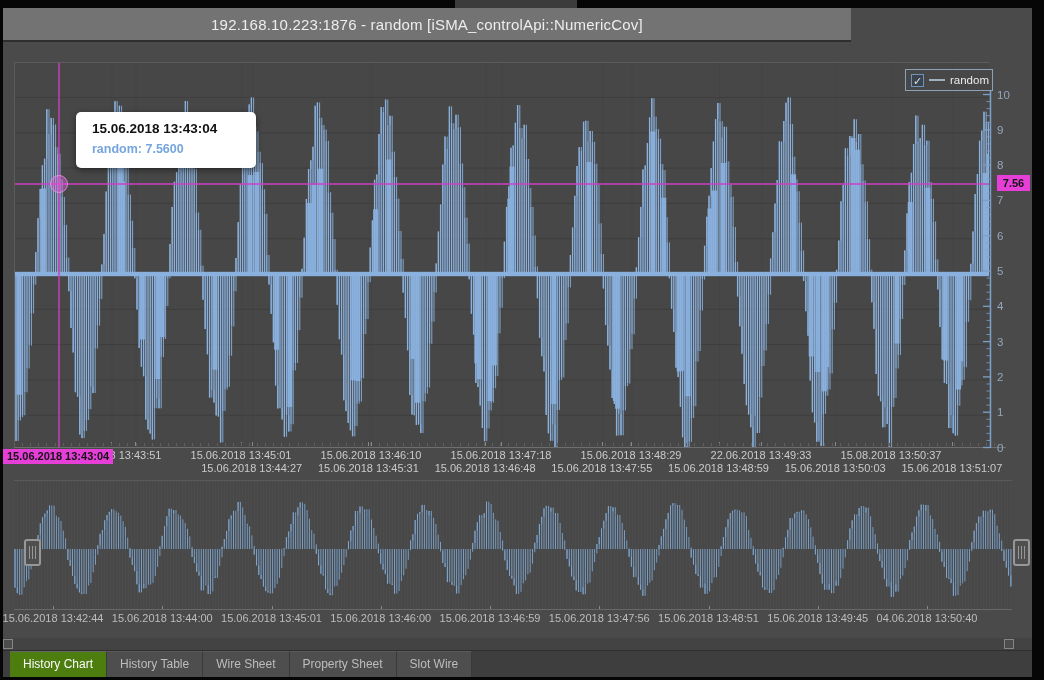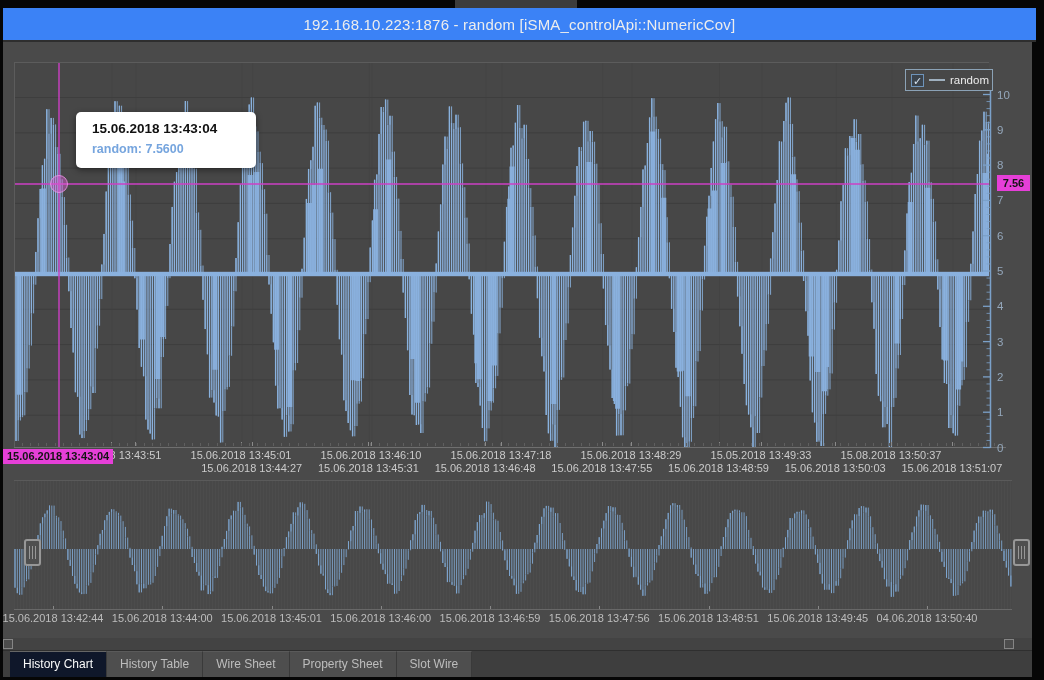--- a/index.html
+++ b/index.html
@@ -2,21 +2,21 @@
 <html><head>
 <meta charset="utf-8">
 <style>
   html,body{margin:0;padding:0;background:#000;}
   body{width:1044px;height:680px;position:relative;overflow:hidden;
        font-family:"Liberation Sans", sans-serif; -webkit-font-smoothing:antialiased;}
   .abs{position:absolute;}
   #frame{position:absolute;inset:0;background:#060606;}
   #top-notch{left:455px;top:0;width:122px;height:8px;background:#3c3c3c;}
   #window-bg{left:3px;top:8px;width:1029px;height:668px;background:#4a4a4a;}
-  #titlebar{left:3px;top:8px;width:1033px;height:32px;background:#3b82f6;
+  #titlebar{left:3px;top:8px;width:848px;height:32px;background:#737373;
             border-bottom:2px solid #2e2e2e;display:flex;align-items:center;justify-content:center;}
   #titlebar span{color:#ededed;font-size:15px;letter-spacing:.2px;}
   #main-plot{left:14px;top:62px;width:974px;height:385px;background:#474747;
              border-top:1px solid #5c5c5c;border-left:1px solid #5c5c5c;}
   #main-plot svg{position:absolute;left:0;top:0;}
   #x-axis{left:14px;top:447px;width:992px;height:1px;background:#6f6f6f;}
   #y-axis{left:980px;top:60px;width:52px;height:392px;}
   #x-labels{left:0;top:448px;width:1032px;height:30px;font-size:11px;color:#cbcbcb;}
   .xlab{position:absolute;width:130px;text-align:center;white-space:nowrap;}
   .xtick{position:absolute;width:1px;height:4px;background:#8a8a8a;top:-5px;}
@@ -44,21 +44,21 @@
        border:2px solid #979797;border-radius:3px;box-sizing:border-box;
        display:flex;align-items:center;justify-content:center;gap:2px;z-index:4;}
   .handle i{display:block;width:1px;height:13px;background:#979797;}
   #scrollstrip{left:3px;top:638px;width:1029px;height:12px;background:#434343;}
   .scrollbtn{position:absolute;width:10px;height:10px;top:1px;background:#4c4c4c;
        border:1px solid #858585;box-sizing:border-box;}
   #tabbar{left:3px;top:650px;width:1029px;height:26px;background:#3e3e3e;
        border-top:1px solid #2f2f2f;display:flex;align-items:stretch;}
   .tab{padding:0 13px;font-size:12px;line-height:25px;background:#4e4e4e;color:#bdbdbd;
        border-right:1px solid #3a3a3a;border-top:1px solid #5a5a5a;white-space:nowrap;}
-  .tab.active{background:#0f172a;color:#fafafa;border-top:1px solid #666;}
+  .tab.active{background:#4d7c0f;color:#fafafa;border-top:1px solid #666;}
   .tab:first-child{margin-left:7px;}
 </style>
 </head>
 <body>
 
 <div id="frame"></div>
 <div id="top-notch" class="abs"></div>
 <div id="window-bg" class="abs"></div>
 
 <div id="titlebar" class="abs">
@@ -307,21 +307,21 @@
     <line x1="6.5" x2="10.5" y1="48.62000000000012" y2="48.62000000000012" stroke="#7ba1c9" stroke-width="1" opacity="0.8"></line>
     <line x1="6.5" x2="10.5" y1="41.560000000000116" y2="41.560000000000116" stroke="#7ba1c9" stroke-width="1" opacity="0.8"></line>
   </svg>
 
 <div id="x-labels" class="abs">
     <div class="xlab" style="left: 46px; top: 1px;">15.06.2018 13:43:51</div>
     <div class="xlab" style="left: 176px; top: 1px;">15.06.2018 13:45:01</div>
     <div class="xlab" style="left: 306px; top: 1px;">15.06.2018 13:46:10</div>
     <div class="xlab" style="left: 436px; top: 1px;">15.06.2018 13:47:18</div>
     <div class="xlab" style="left: 566px; top: 1px;">15.06.2018 13:48:29</div>
-    <div class="xlab" style="left: 696px; top: 1px;">15.05.2018 13:49:33</div>
+    <div class="xlab" style="left: 696px; top: 1px;">22.06.2018 13:49:33</div>
     <div class="xlab" style="left: 826px; top: 1px;">15.08.2018 13:50:37</div>
     <div class="xlab" style="left: 70px; top: 14px; margin-top: 36px;">15.06.2018 13:43:14</div>
     <div class="xlab" style="left: 186.7px; top: 14px;">15.06.2018 13:44:27</div>
     <div class="xlab" style="left: 303.4px; top: 14px;">15.06.2018 13:45:31</div>
     <div class="xlab" style="left: 420.1px; top: 14px;">15.06.2018 13:46:48</div>
     <div class="xlab" style="left: 536.8px; top: 14px;">15.06.2018 13:47:55</div>
     <div class="xlab" style="left: 653.5px; top: 14px;">15.06.2018 13:48:59</div>
     <div class="xlab" style="left: 770.2px; top: 14px;">15.06.2018 13:50:03</div>
     <div class="xlab" style="left: 886.9px; top: 14px;">15.06.2018 13:51:07</div>
   </div>

